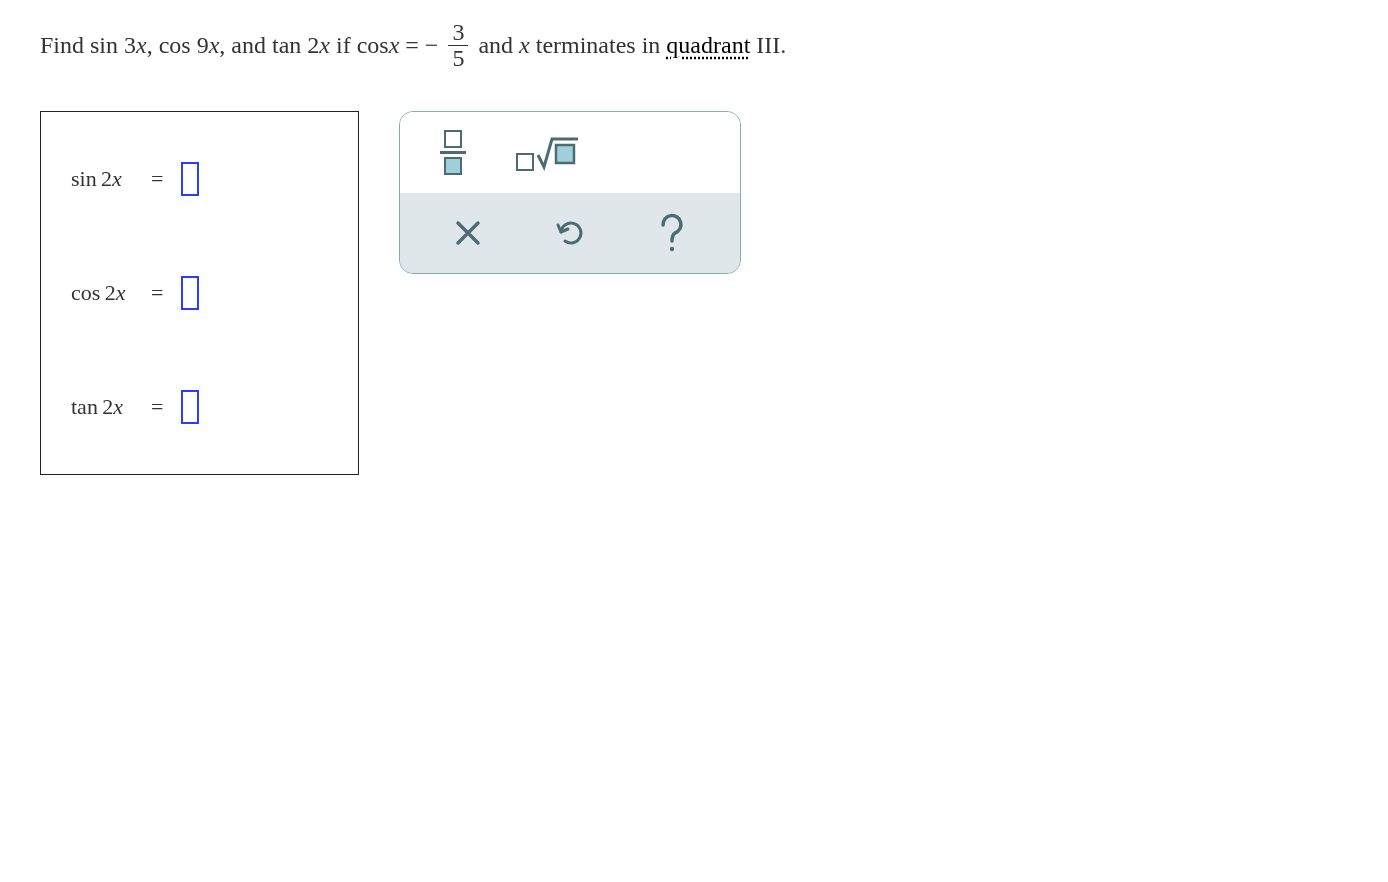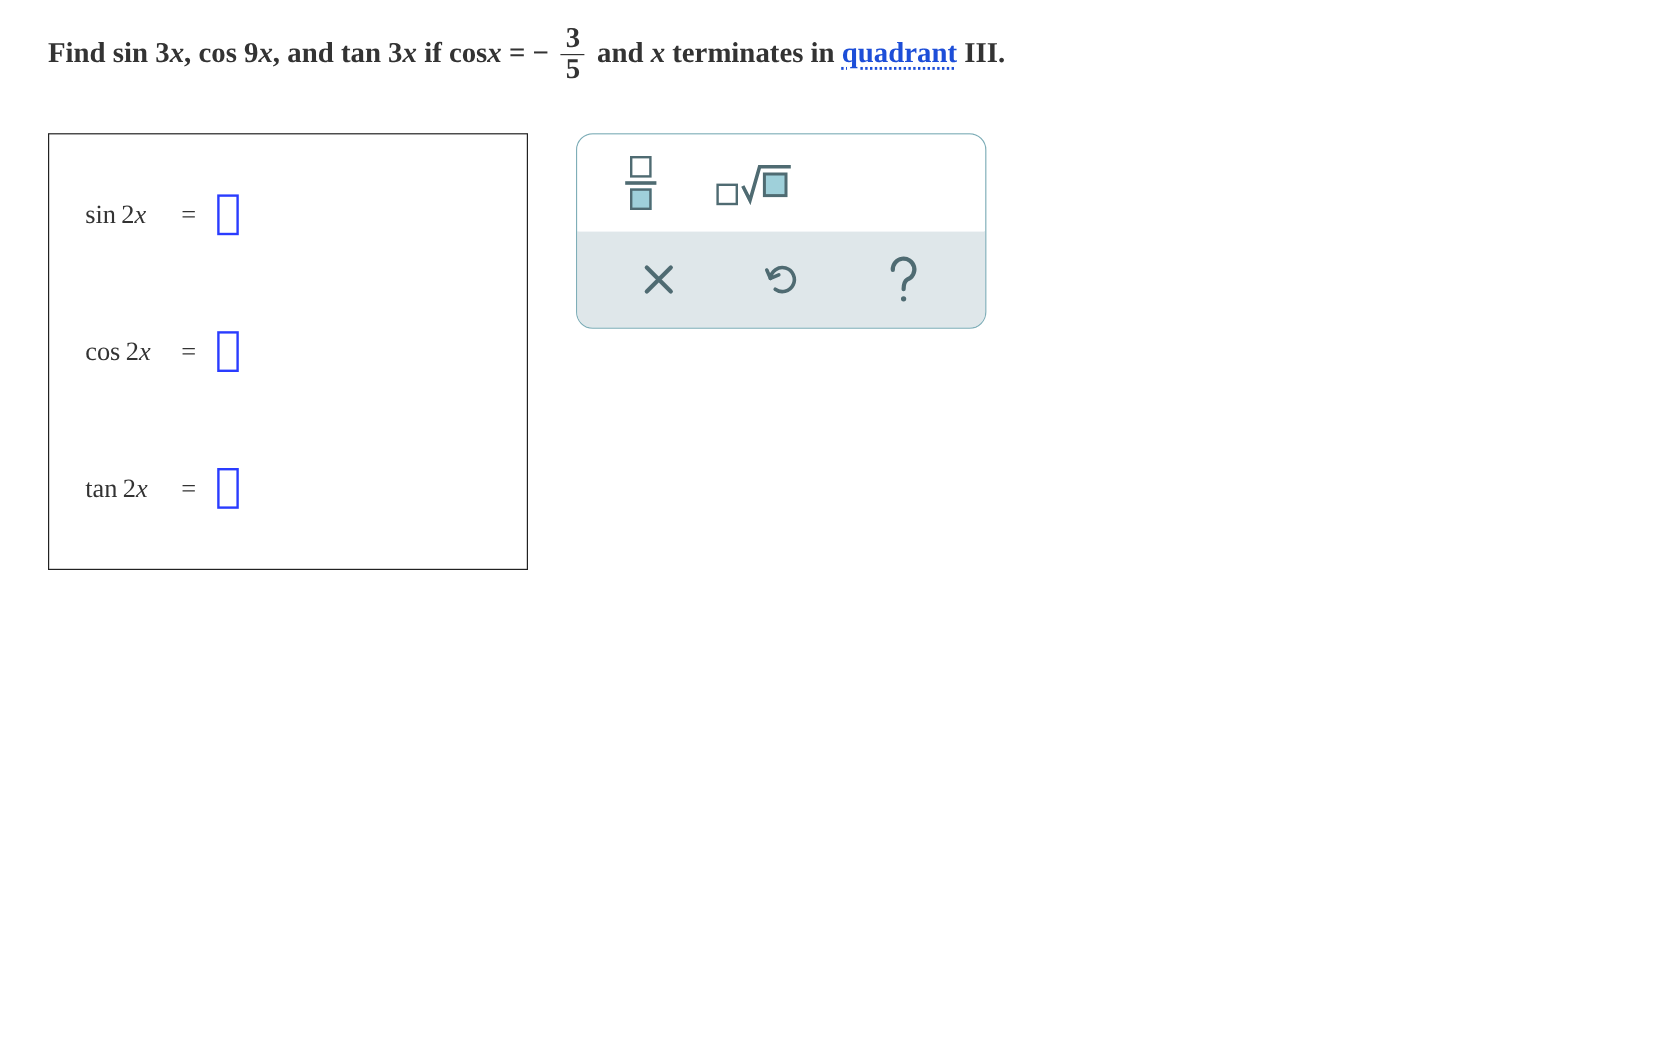--- a/index.html
+++ b/index.html
@@ -10,51 +10,50 @@
     color: #333;
     background: #fff;
   }
   .question {
     line-height: 1.4;
     margin-bottom: 40px;
     display: flex;
     flex-wrap: wrap;
     align-items: center;
     gap: 6px;
-    font-weight: bold;
   }
   .mathit { font-style: italic; font-family: 'Times New Roman', serif; }
   .mathrm { font-family: 'Times New Roman', serif; }
   .frac {
     display: inline-flex;
     flex-direction: column;
     align-items: center;
     vertical-align: middle;
     font-family: 'Times New Roman', serif;
     line-height: 1.05;
     margin: 0 4px;
   }
   .frac .num { border-bottom: 1.5px solid #333; padding: 0 4px; }
   .frac .den { padding: 0 4px; }
   .link-word {
-    color: #1d4ed8;
+    color: #000000;
     text-decoration: underline dotted;
     text-underline-offset: 4px;
     cursor: pointer;
   }
 
   .content-row {
     display: flex;
     align-items: flex-start;
     gap: 40px;
   }
 
   .answer-box {
     border: 1.5px solid #222;
-    width: 400px;
+    width: 319px;
     padding: 50px 30px 40px;
     box-sizing: border-box;
   }
   .answer-row {
     display: flex;
     align-items: center;
     gap: 18px;
     margin-bottom: 80px;
     font-family: 'Times New Roman', serif;
     font-size: 22px;
@@ -129,21 +128,21 @@
 <div class="question">
   <span>Find</span>
   <span class="mathrm">
     <span>sin 3</span><span class="mathit">x</span><span>,</span>
   </span>
   <span class="mathrm">
     <span>cos 9</span><span class="mathit">x</span><span>,</span>
   </span>
   <span>and</span>
   <span class="mathrm">
-    <span>tan 3</span><span class="mathit">x</span>
+    <span>tan 2</span><span class="mathit">x</span>
   </span>
   <span>if</span>
   <span class="mathrm">
     <span>cos</span><span class="mathit">x</span>
   </span>
   <span class="mathrm">=</span>
   <span class="mathrm">−</span>
   <span class="frac">
     <span class="num">3</span>
     <span class="den">5</span>

